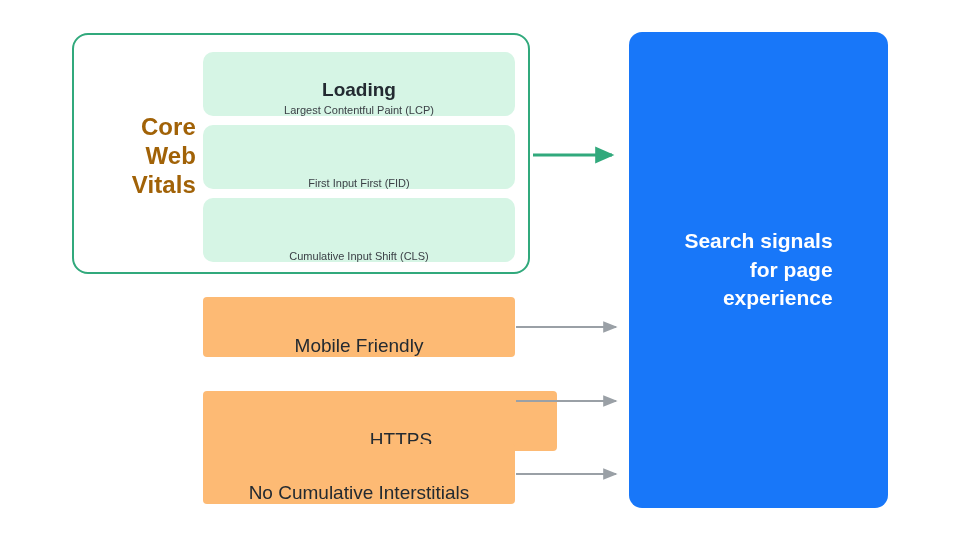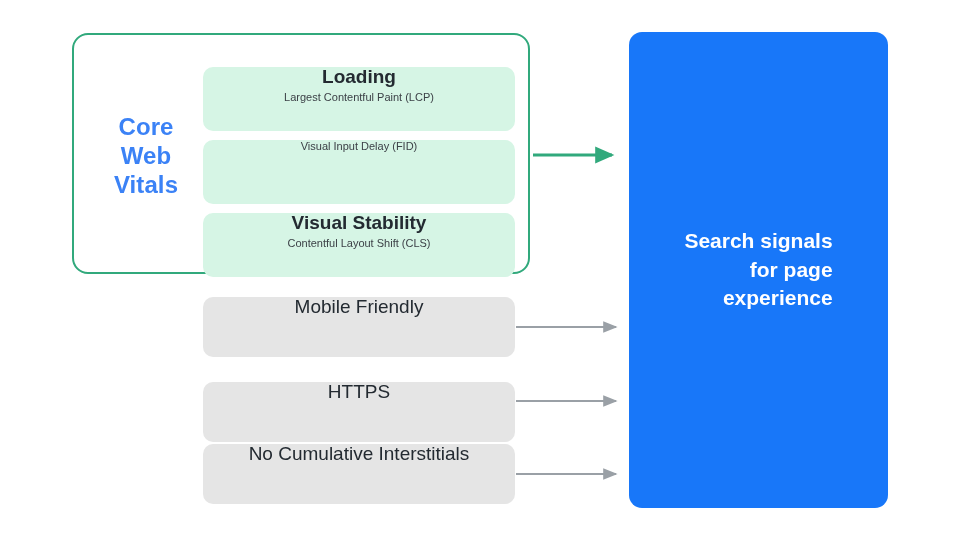--- a/index.html
+++ b/index.html
@@ -31,41 +31,40 @@
     border: 2px solid #31A97C;
     border-radius: 16px;
     background: transparent;
   }
 
   .cwv-label {
     position: absolute;
     left: 96px;
     top: 113px;
     width: 100px;
-    color: #3b82f6;
+    color: #a16207;
     font-size: 24px;
     font-weight: bold;
     line-height: 1.18;
     letter-spacing: 0.1px;
-    text-align: center;
+    text-align: right;
   }
 
   
   .metric-card {
     position: absolute;
     left: 203px;
     width: 312px;
     height: 64px;
     background: #D6F5E5;
     border-radius: 10px;
     display: flex;
     flex-direction: column;
     align-items: center;
-    justify-content: flex-start;
-    margin-top: 15px;
+    justify-content: flex-end;
   }
   .metric-card.c1 { top: 52px; }
   .metric-card.c2 { top: 125px; }
   .metric-card.c3 { top: 198px; }
 
   .metric-title {
     color: #232A31;
     font-size: 19px;
     font-weight: bold;
     line-height: 1.1;
@@ -77,28 +76,28 @@
     font-weight: normal;
     line-height: 1.1;
   }
 
   
   .gray-box {
     position: absolute;
     left: 203px;
     width: 312px;
     height: 60px;
-    background: #e5e5e5;
-    border-radius: 10px;
+    background: #fdba74;
+    border-radius: 4px;
     display: flex;
-    align-items: flex-start;
+    align-items: flex-end;
     justify-content: center;
   }
   .gray-box.g1 { top: 297px; }
-  .gray-box.g2 { top: 382px; }
+  .gray-box.g2 { top: 391px; padding-left: 42px; }
   .gray-box.g3 { top: 444px; }
 
   .gray-label {
     color: #232A31;
     font-size: 19px;
     font-weight: normal;
     line-height: 1.1;
   }
 
   
@@ -143,26 +142,25 @@
   <div class="cwv-label" style="white-space: pre-line;">Core</div>
   <div class="cwv-label" style="top:171px; white-space: pre-line;">Vitals</div>
   <div class="cwv-label" style="top:142px; white-space: pre-line;">Web</div>
 
   <div class="metric-card c1">
     <div class="metric-title">Loading</div>
     <div class="metric-sub">Largest Contentful Paint (LCP)</div>
   </div>
 
   <div class="metric-card c2">
-    <div class="metric-sub">Visual Input Delay (FID)</div>
+    <div class="metric-sub">First Input First (FID)</div>
   </div>
 
   <div class="metric-card c3">
-    <div class="metric-title">Visual Stability</div>
-    <div class="metric-sub">Contentful Layout Shift (CLS)</div>
+    <div class="metric-sub">Cumulative Input Shift (CLS)</div>
   </div>
 
   <div class="gray-box g1">
     <div class="gray-label">Mobile Friendly</div>
   </div>
   <div class="gray-box g2">
     <div class="gray-label">HTTPS</div>
   </div>
   <div class="gray-box g3">
     <div class="gray-label">No Cumulative Interstitials</div>

